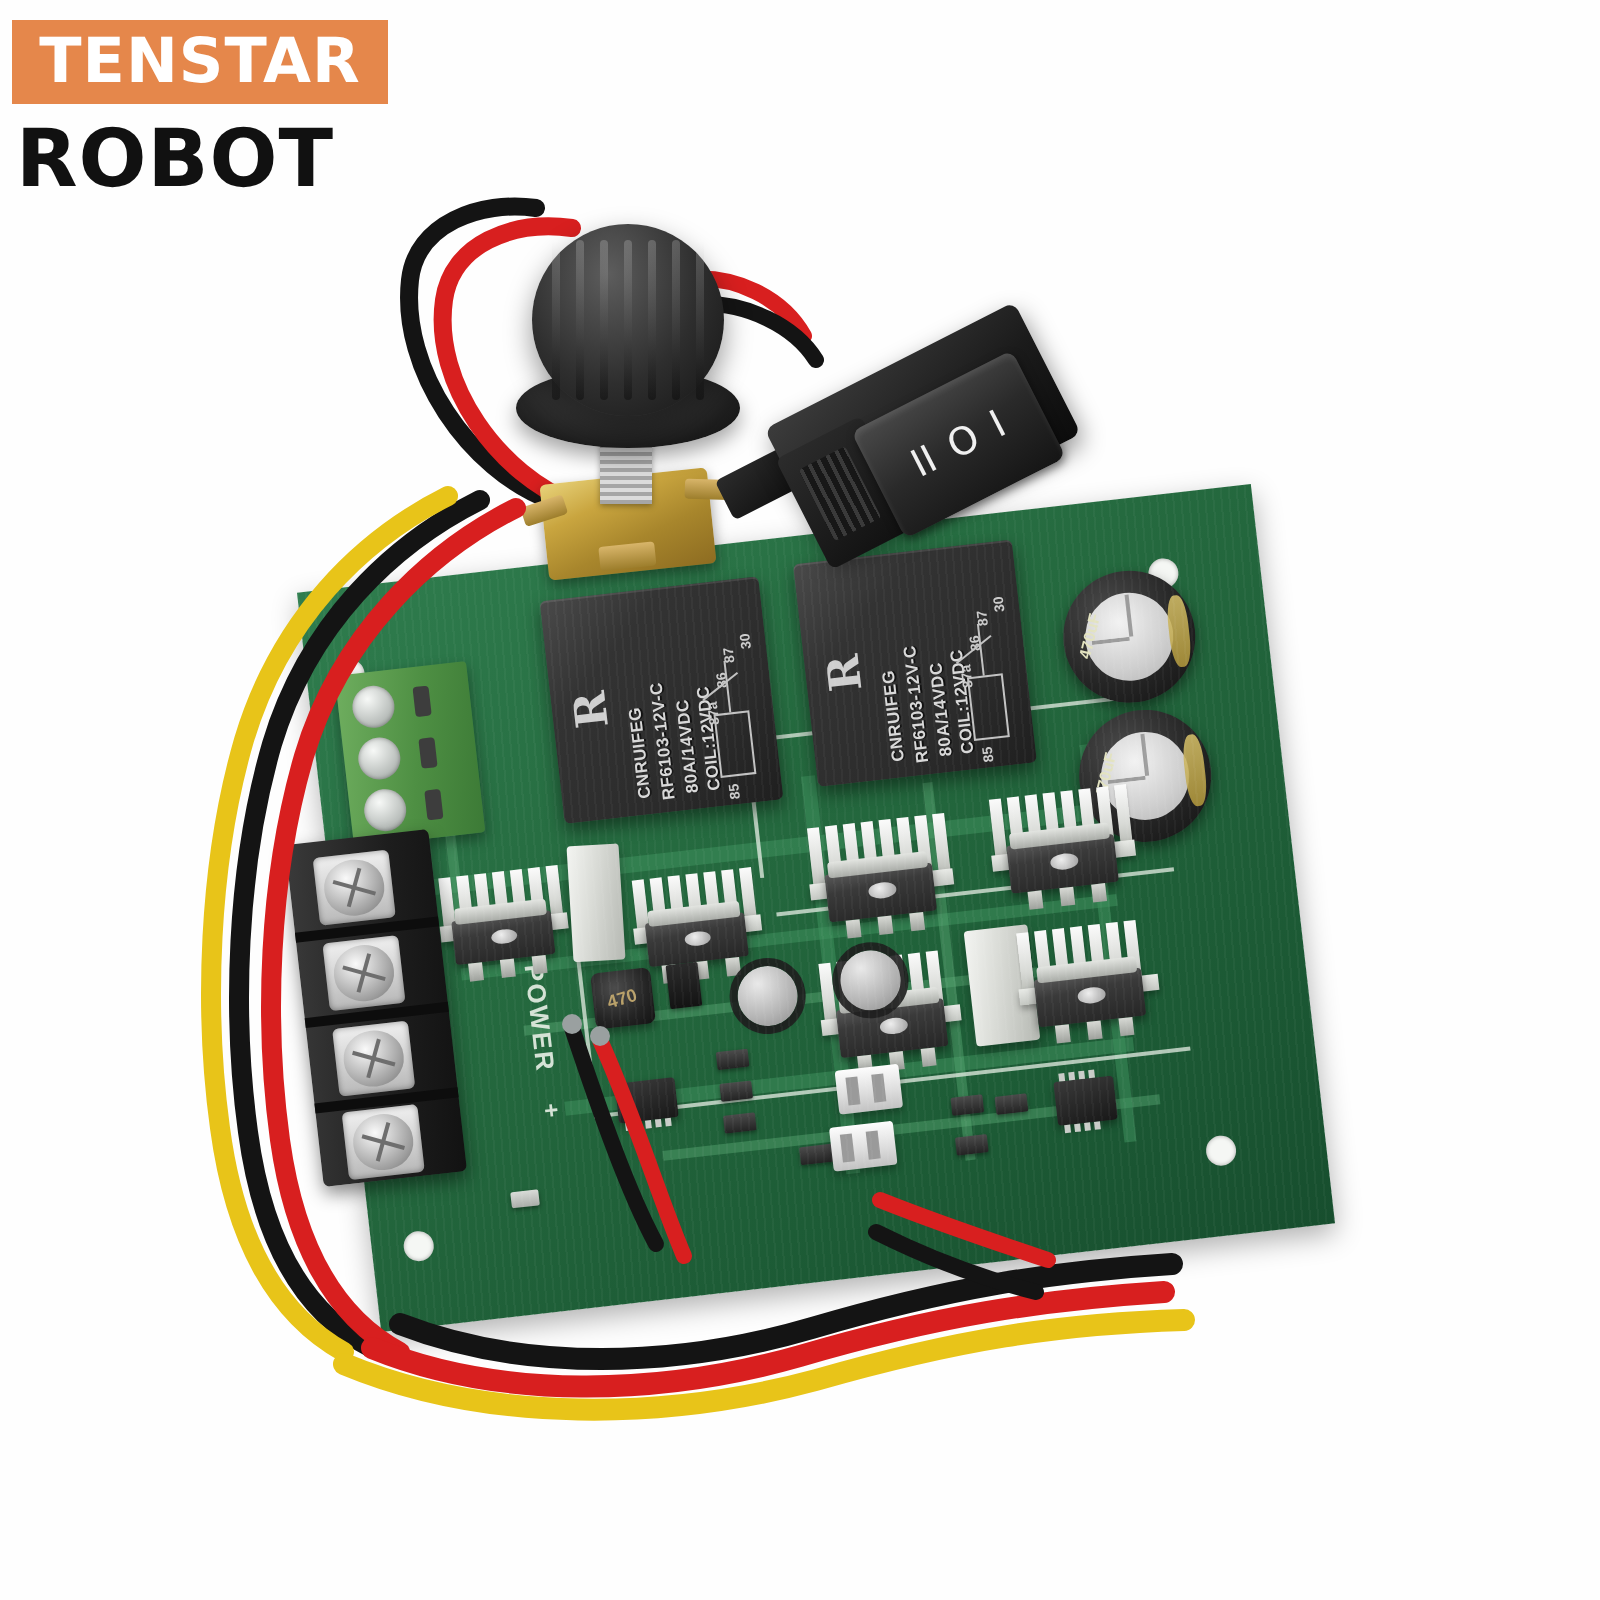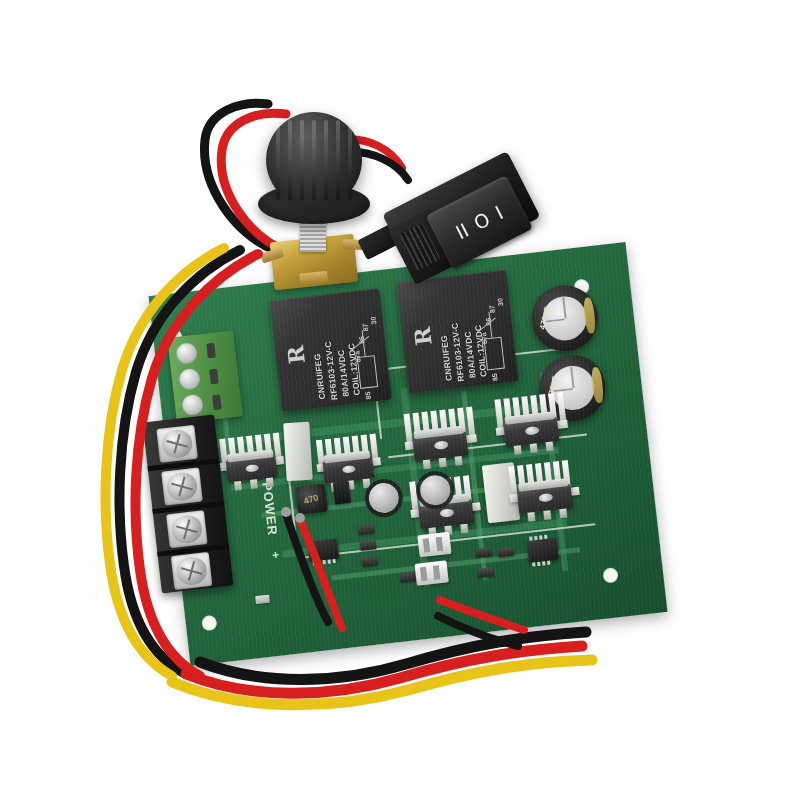--- a/index.html
+++ b/index.html
@@ -171,20 +171,26 @@
   .jst{position:absolute;border-radius:2px;
       background:linear-gradient(180deg,#fdfdfd,#dcdcdc 60%,#c2c2c2 100%);
       box-shadow:0 2px 4px rgba(0,0,0,.3);}
   .jst .slot{position:absolute;background:#9a9a9a;}
 </style>
 </head>
 <body>
 
 <div id="stage">
 
+  <div id="logo">
+    <div class="logo-band">
+      <span>TENSTAR</span>
+    </div>
+    <div class="logo-sub">ROBOT</div>
+  </div>
 
   <svg id="wires" viewBox="0 0 800 800">
 
     <path d="M275,250 C235,235 200,185 205,140 C208,112 240,100 268,104" stroke="#141414" stroke-width="9" fill="none" stroke-linecap="round"></path>
     <path d="M288,252 C250,238 216,192 222,150 C226,122 256,110 286,114" stroke="#d81f1f" stroke-width="9" fill="none" stroke-linecap="round"></path>
 
     <path d="M340,140 C368,136 392,150 402,168" stroke="#d81f1f" stroke-width="8" fill="none" stroke-linecap="round"></path>
     <path d="M345,152 C374,150 398,164 408,180" stroke="#141414" stroke-width="8" fill="none" stroke-linecap="round"></path>
   </svg>
 

